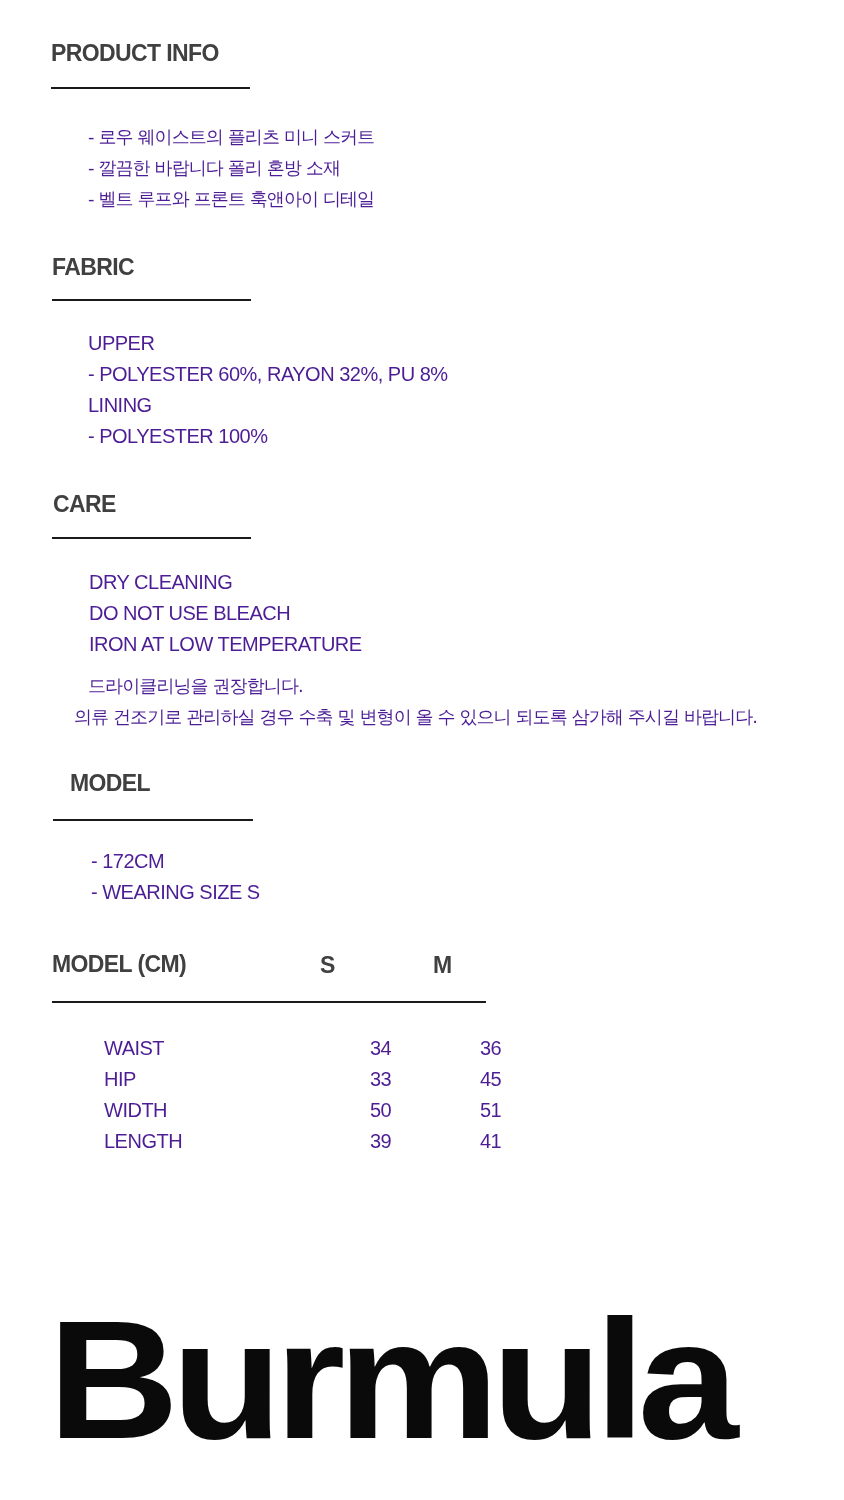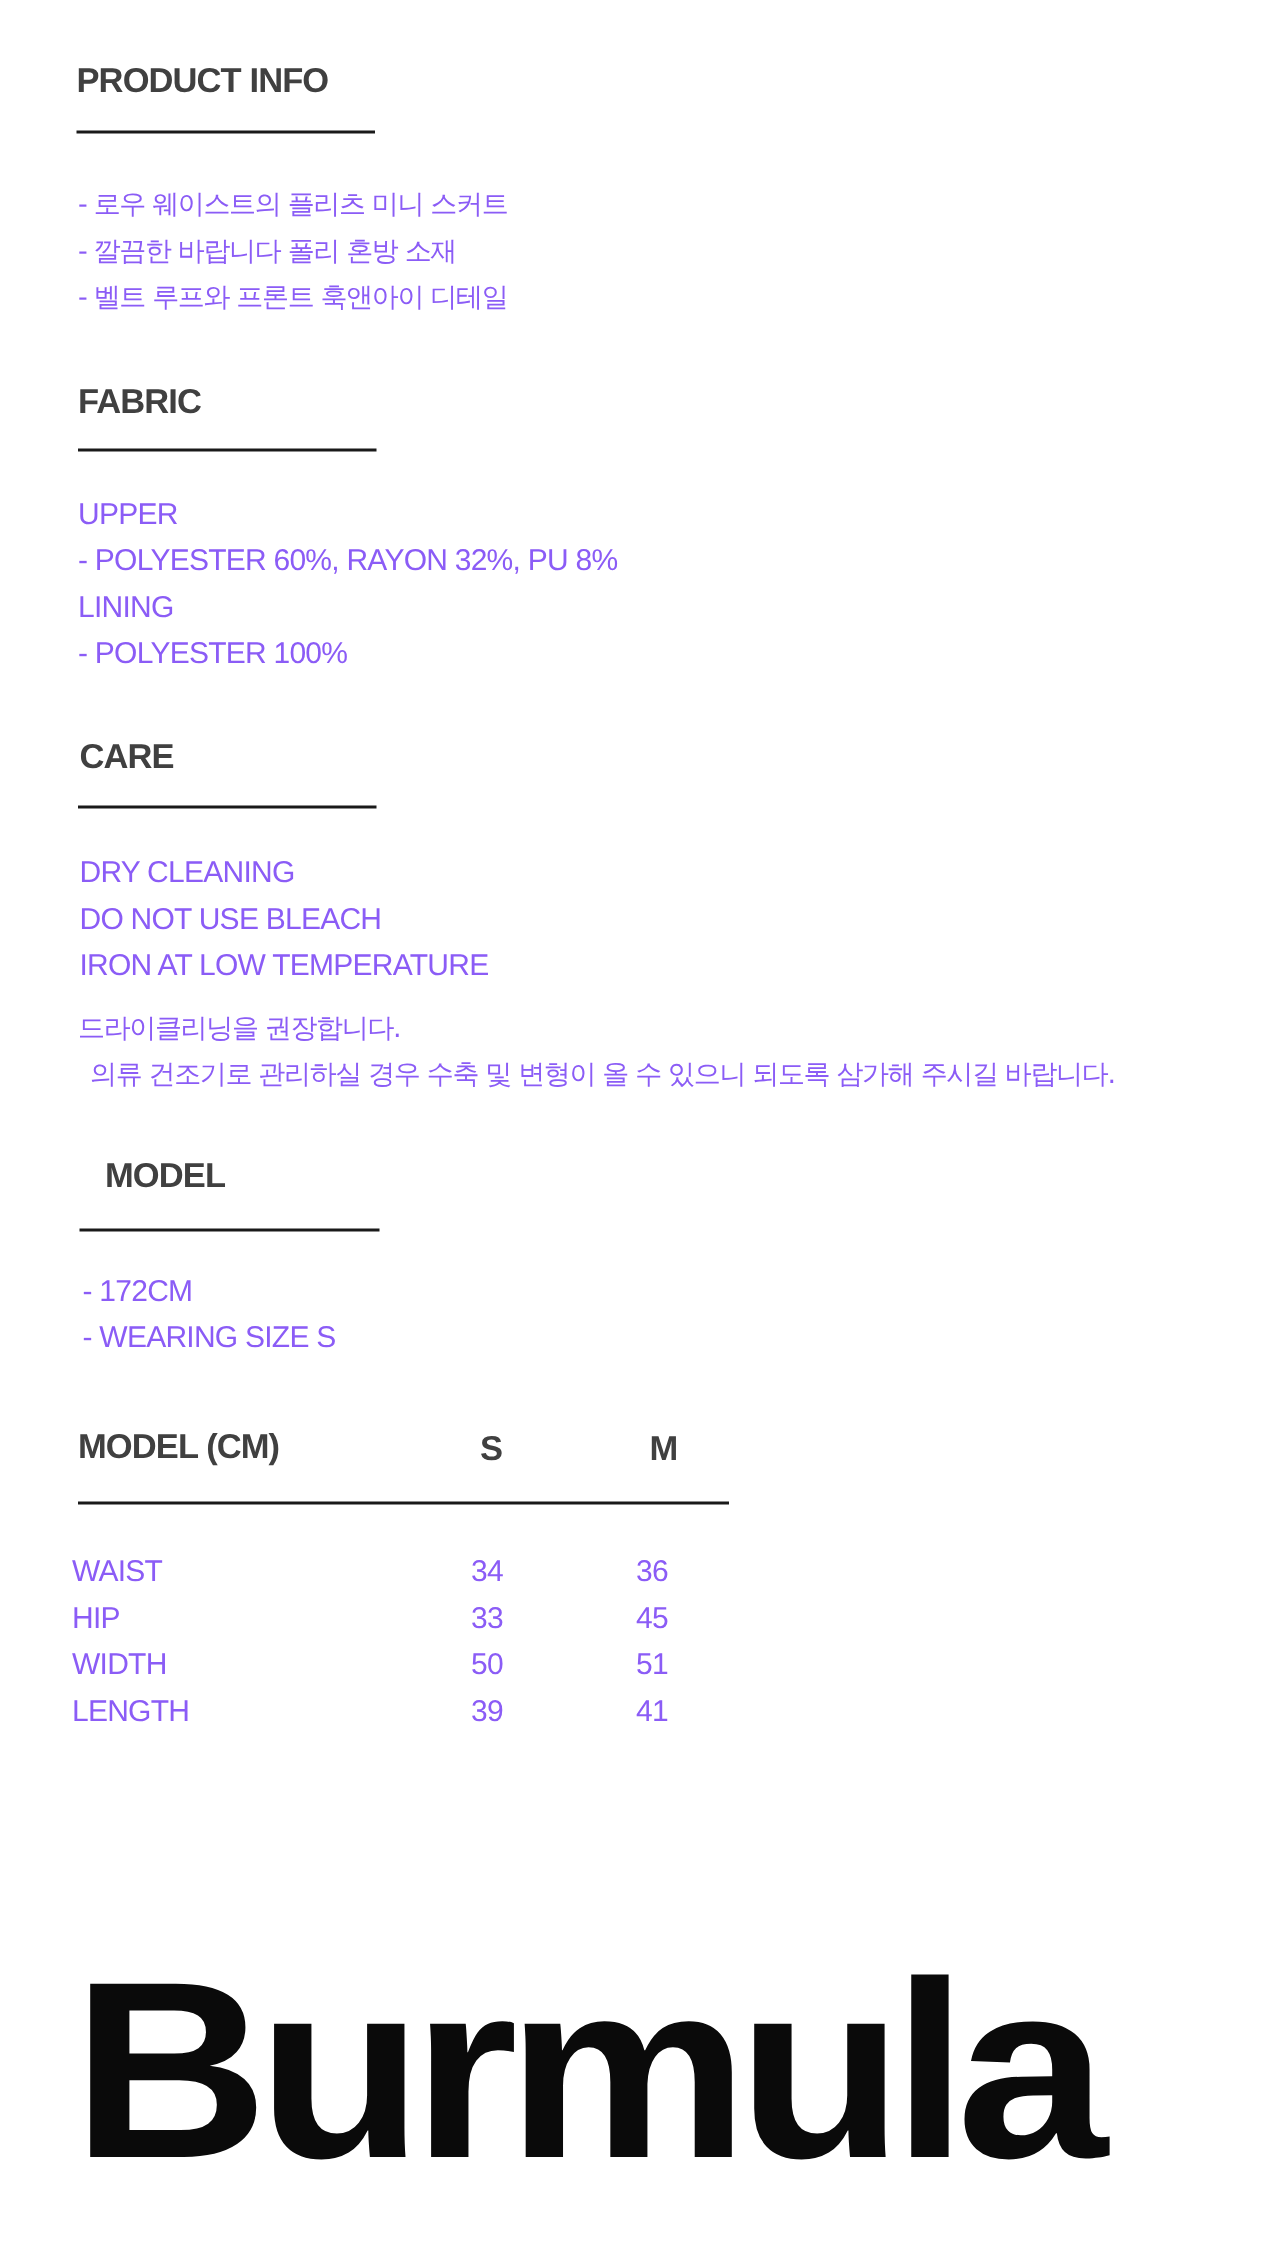--- a/index.html
+++ b/index.html
@@ -8,24 +8,24 @@
     font-family: "Liberation Sans", "DejaVu Sans", sans-serif; color: #111111;
   }
   .abs { position: absolute; }
   .heading {
     font-family: "Liberation Sans", sans-serif; font-weight: 700;
     font-size: 23px; letter-spacing: -0.6px; color: #404040; white-space: nowrap;
   }
   .rule { position: absolute; height: 2px; background: #1a1a1a; }
   .line {
     font-family: "Liberation Sans", "DejaVu Sans", sans-serif;
-    font-size: 20px; letter-spacing: -0.5px; line-height: 31px; color: #8b5cf6; white-space: nowrap;
+    font-size: 20px; letter-spacing: -0.5px; line-height: 31px; color: #4c1d95; white-space: nowrap; margin-left: 36px;
   }
   .kr { font-family: "DejaVu Sans", sans-serif; font-size: 18px; letter-spacing: -0.9px; }
-  .size-row { position: absolute; left: 48px; width: 440px; height: 31px; }
+  .size-row { position: absolute; left: 68px; width: 440px; height: 31px; }
   .size-row .lbl { position: absolute; left: 0; }
   .size-row .s { position: absolute; left: 266px; }
   .size-row .m { position: absolute; left: 376px; }
   .logo {
     position: absolute; left: 48px; top: 1296px;
     font-family: "Liberation Sans", sans-serif; font-weight: 700;
     font-size: 168px; letter-spacing: -7px; color: #0a0a0a; line-height: 1;
     transform: scaleX(1.08); transform-origin: left top; white-space: nowrap;
   }
 </style>
@@ -49,21 +49,21 @@
   <div class="abs line" style="left:52px; top:421px;">- POLYESTER 100%</div>
 </section>
 
 <section>
   <div class="abs heading" style="left:53px; top:491px;">CARE</div>
   <div class="rule" style="left:52px; top:537px; width:199px;"></div>
   <div class="abs line" style="left:53px; top:567px;text-align:center;">DRY CLEANING</div>
   <div class="abs line" style="left:53px; top:598px;">DO NOT USE BLEACH</div>
   <div class="abs line" style="left:53px; top:629px;">IRON AT LOW TEMPERATURE</div>
   <div class="abs line kr" style="left:52px; top:670px;">드라이클리닝을 권장합니다.</div>
-  <div class="abs line kr" style="left:60px; top:701px;">의류 건조기로 관리하실 경우 수축 및 변형이 올 수 있으니 되도록 삼가해 주시길 바랍니다.</div>
+  <div class="abs line kr" style="left:38px; top:701px;">의류 건조기로 관리하실 경우 수축 및 변형이 올 수 있으니 되도록 삼가해 주시길 바랍니다.</div>
 </section>
 
 <section>
   <div class="abs heading" style="left:70px; top:770px;">MODEL</div>
   <div class="rule" style="left:53px; top:819px; width:200px;"></div>
   <div class="abs line" style="left:55px; top:846px;">- 172CM</div>
   <div class="abs line" style="left:55px; top:877px;">- WEARING SIZE S</div>
 </section>
 
 <section>

